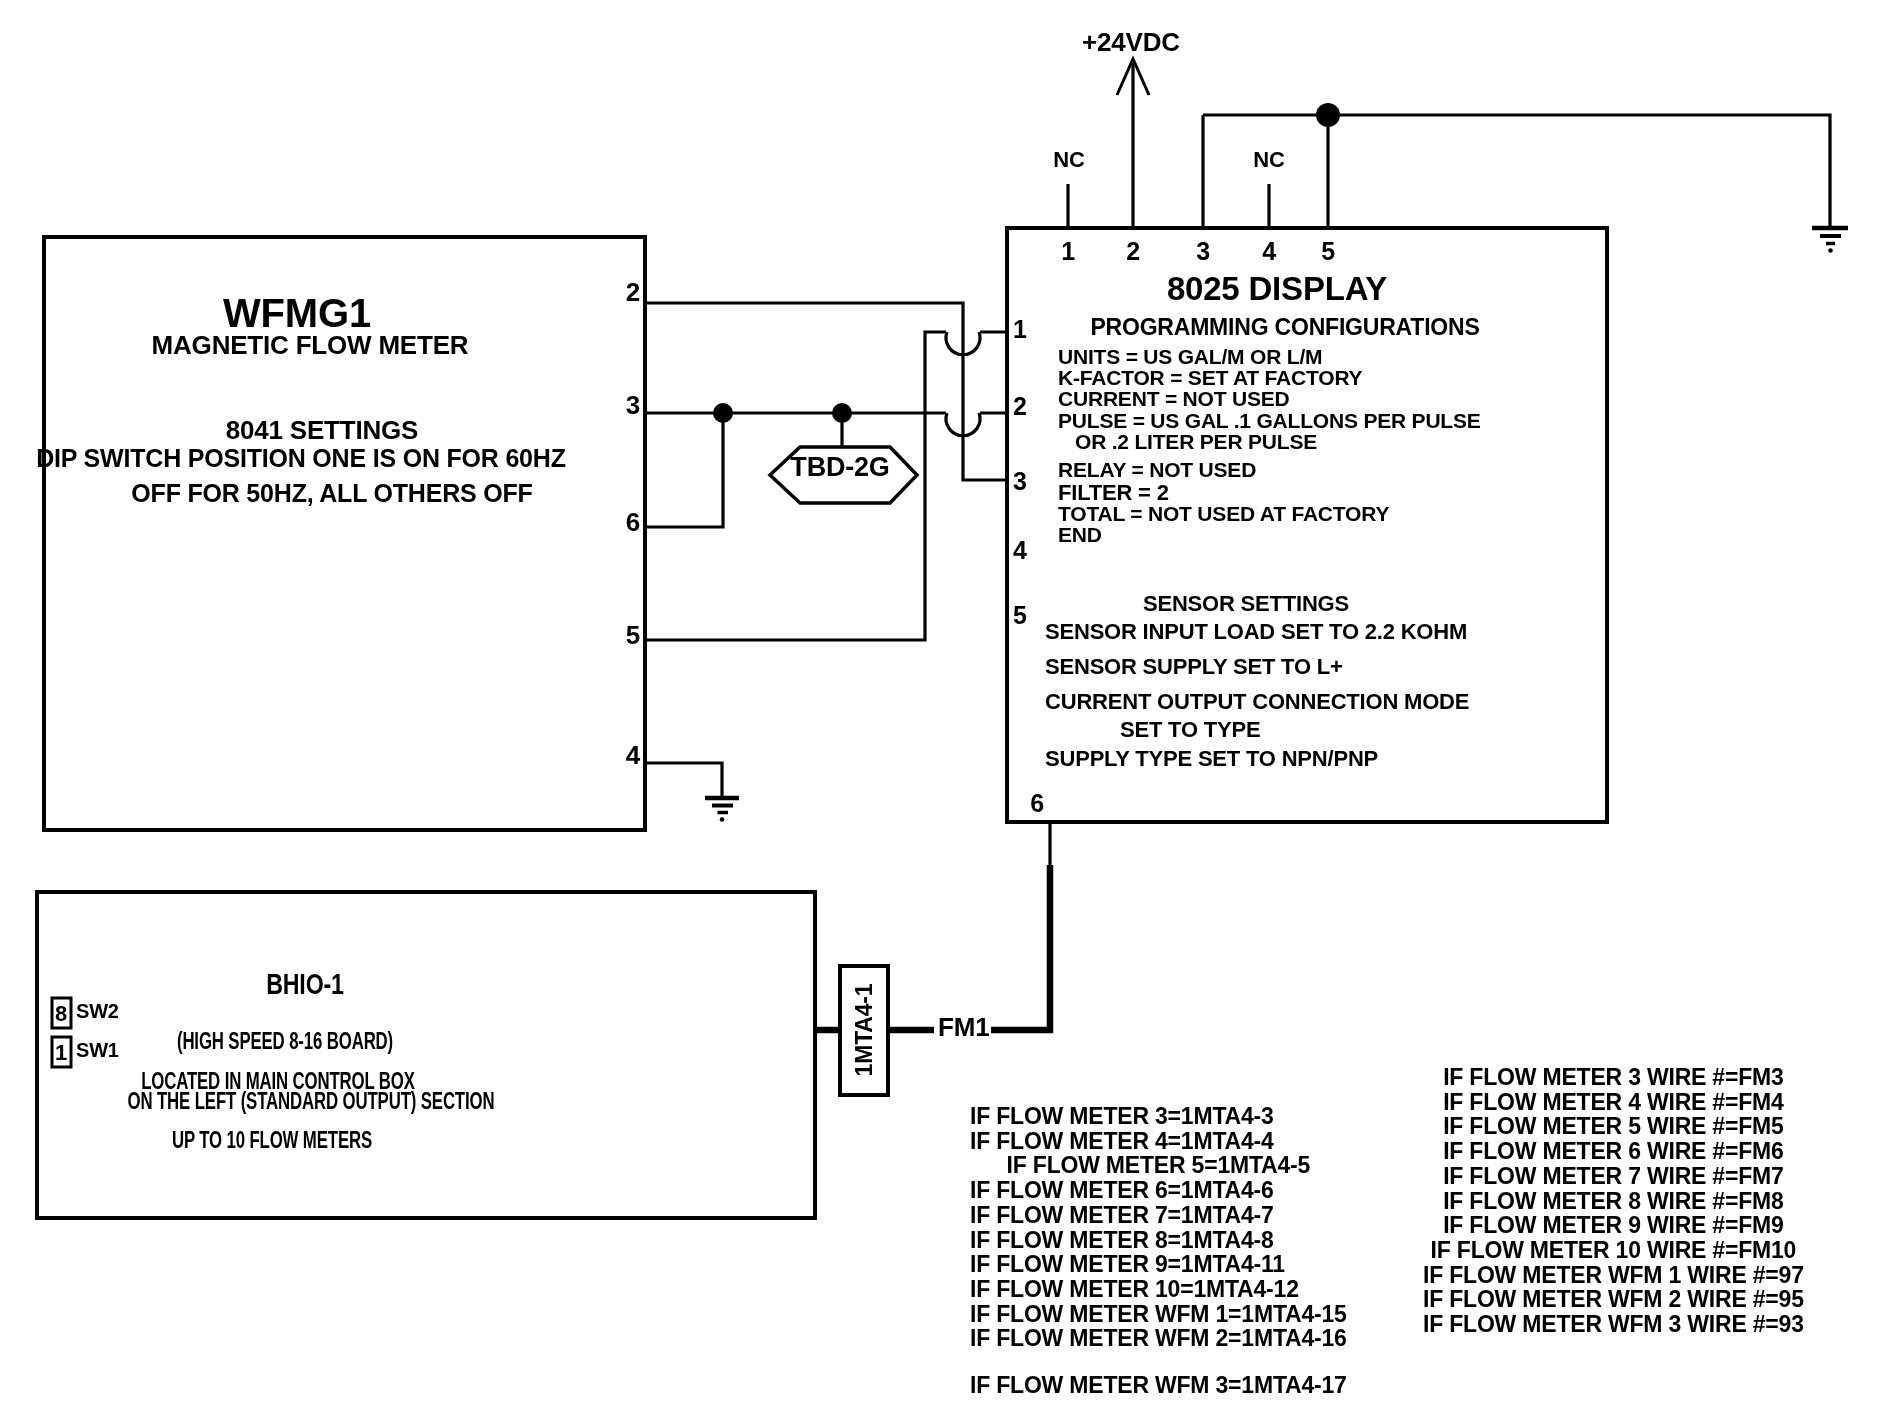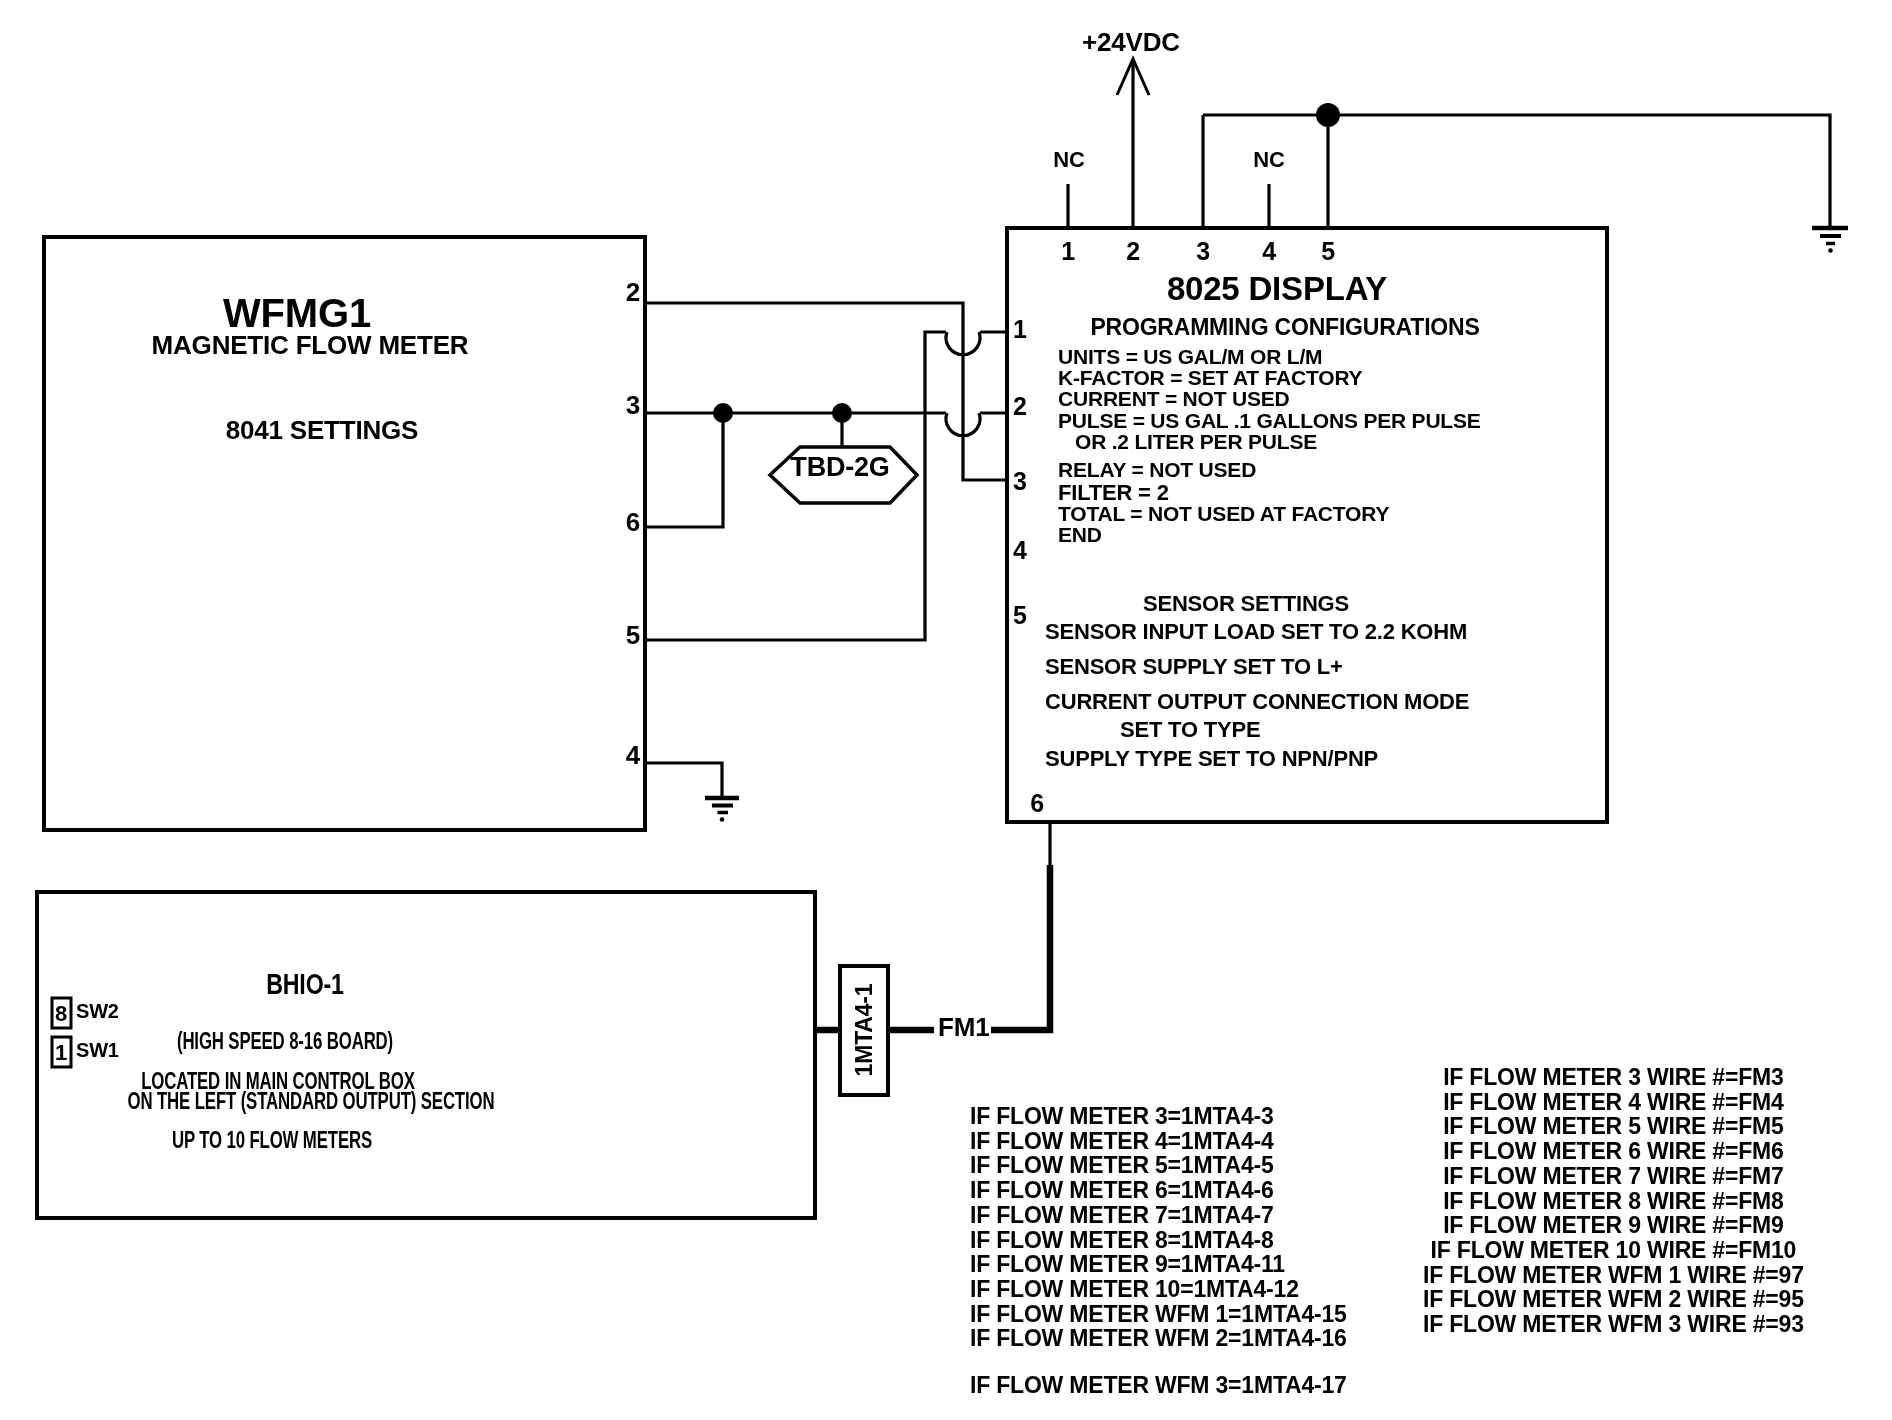--- a/index.html
+++ b/index.html
@@ -76,20 +76,22 @@
       <line x1="1812" y1="228" x2="1848" y2="228" stroke-width="4.5"></line>
       <line x1="1820" y1="236" x2="1841" y2="236" stroke-width="4"></line>
       <line x1="1826" y1="243.5" x2="1835" y2="243.5" stroke-width="3.5"></line>
       <circle cx="1830.5" cy="250.5" r="2.3" fill="#000" stroke="none"></circle>
     </g>
   </svg>
 
   <div class="t c" style="left:297px; top:290px; font-size:40px;">WFMG1</div>
   <div class="t c" style="left:310px; top:331px; font-size:26px;">MAGNETIC FLOW METER</div>
   <div class="t c" style="left:289px; top:416px; font-size:26px;margin-left:33px;">8041 SETTINGS</div>
+  <div class="t c" style="left:301px; top:444px; font-size:25px;">DIP SWITCH POSITION ONE IS ON FOR 60HZ</div>
+  <div class="t c" style="left:332px; top:479px; font-size:25px;">OFF FOR 50HZ, ALL OTHERS OFF</div>
 
   <div class="t r" style="left:640px; top:278px; font-size:26px;">2</div>
   <div class="t r" style="left:640px; top:391px; font-size:26px;">3</div>
   <div class="t r" style="left:640px; top:508px; font-size:26px;">6</div>
   <div class="t r" style="left:640px; top:621px; font-size:26px;">5</div>
   <div class="t r" style="left:640px; top:741px; font-size:26px;">4</div>
 
   <div class="t c" style="left:1131px; top:28px; font-size:26px;">+24VDC</div>
   <div class="t c" style="left:1069px; top:147px; font-size:22px;">NC</div>
   <div class="t c" style="left:1269px; top:147px; font-size:22px;">NC</div>
@@ -139,21 +141,21 @@
   <div class="t" style="left:76px; top:1000px; font-size:20px;">SW2</div>
   <div class="t c" style="left:61px; top:1040px; font-size:22px;">1</div>
   <div class="t" style="left:76px; top:1039px; font-size:20px;">SW1</div>
 
   <div class="t rot" style="left:864px; top:1030px; font-size:23px;">1MTA4-1</div>
   <div class="t" style="left:938px; top:1013px; font-size:26px;">FM1</div>
 
   <div class="list" style="position:absolute; left:970px; top:1104px; font-size:23px; font-weight:bold; letter-spacing:-0.2px;">
     <div class="t" style="position:static;">IF FLOW METER 3=1MTA4-3</div>
     <div class="t" style="position:static;">IF FLOW METER 4=1MTA4-4</div>
-    <div class="t" style="position:static;">IF FLOW METER 5=1MTA4-5</div>
+    <div class="t" style="position:static;text-align:center;">IF FLOW METER 5=1MTA4-5</div>
     <div class="t" style="position:static;">IF FLOW METER 6=1MTA4-6</div>
     <div class="t" style="position:static;">IF FLOW METER 7=1MTA4-7</div>
     <div class="t" style="position:static;">IF FLOW METER 8=1MTA4-8</div>
     <div class="t" style="position:static;">IF FLOW METER 9=1MTA4-11</div>
     <div class="t" style="position:static;">IF FLOW METER 10=1MTA4-12</div>
     <div class="t" style="position:static;">IF FLOW METER WFM 1=1MTA4-15</div>
     <div class="t" style="position:static;">IF FLOW METER WFM 2=1MTA4-16</div>
     <div class="t" style="position:static;margin-top:22px;">IF FLOW METER WFM 3=1MTA4-17</div>
   </div>
 

